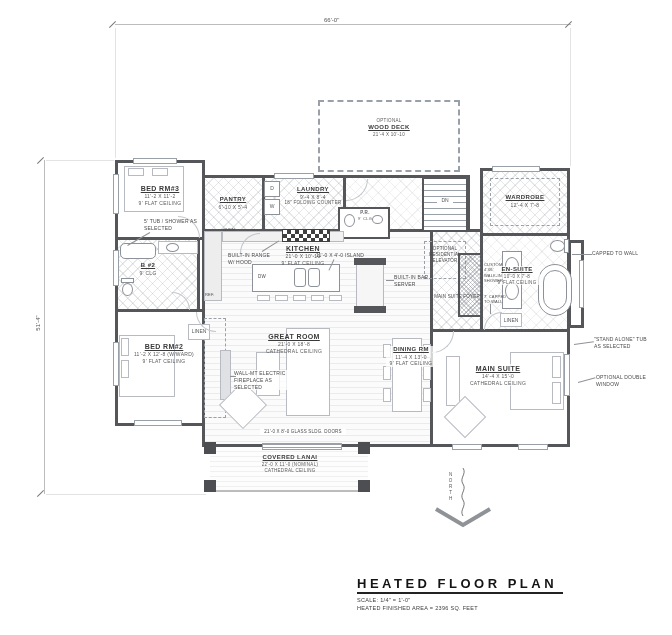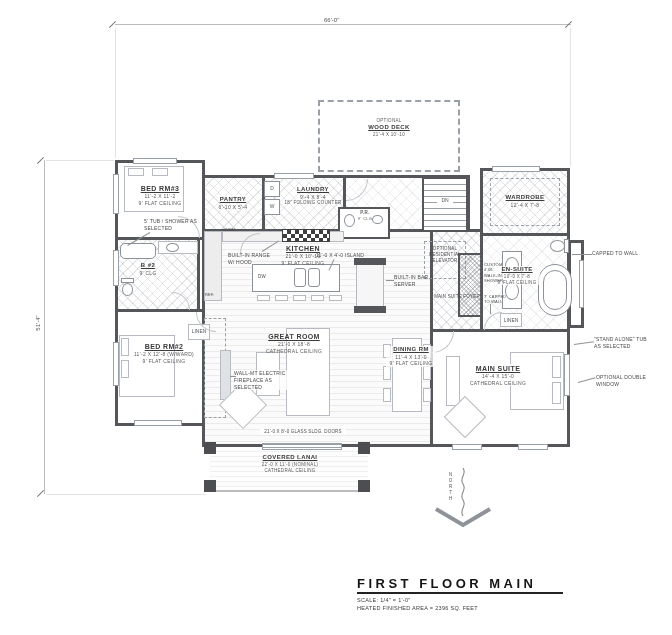--- a/index.html
+++ b/index.html
@@ -293,18 +293,18 @@
   <div class="ann c tiny" style="left:260px;top:429px;width:86px;background:#fff">21'-0 X 8'-0 GLASS SLDG. DOORS</div>
 
   <svg class="abs" style="left:456px;top:468px" width="14" height="48">
     <path d="M7 0 C11 6 3 10 7 16 C11 22 3 26 7 32 C11 38 3 42 7 48" stroke="#777" fill="none" stroke-width="1"></path>
   </svg>
   <div class="north-letters" style="left:448px;top:472px">NORTH</div>
   <svg class="abs" style="left:434px;top:506px" width="58" height="24">
     <path d="M2 3 L29 19 L56 3" stroke="#8f9296" stroke-width="4" fill="none"></path>
   </svg>
 
-  <div class="tb-title" style="left:357px;top:576px">FIRST FLOOR MAIN</div>
+  <div class="tb-title" style="left:357px;top:576px">HEATED FLOOR PLAN</div>
   <div class="tb-line" style="left:357px;top:592px;width:206px;height:2px"></div>
   <div class="tb-sub" style="left:357px;top:597px">SCALE: 1/4" = 1'-0"</div>
   <div class="tb-sub" style="left:357px;top:605px">HEATED FINISHED AREA = 2396 SQ. FEET</div>
 
 </div>
 
 </body></html>

